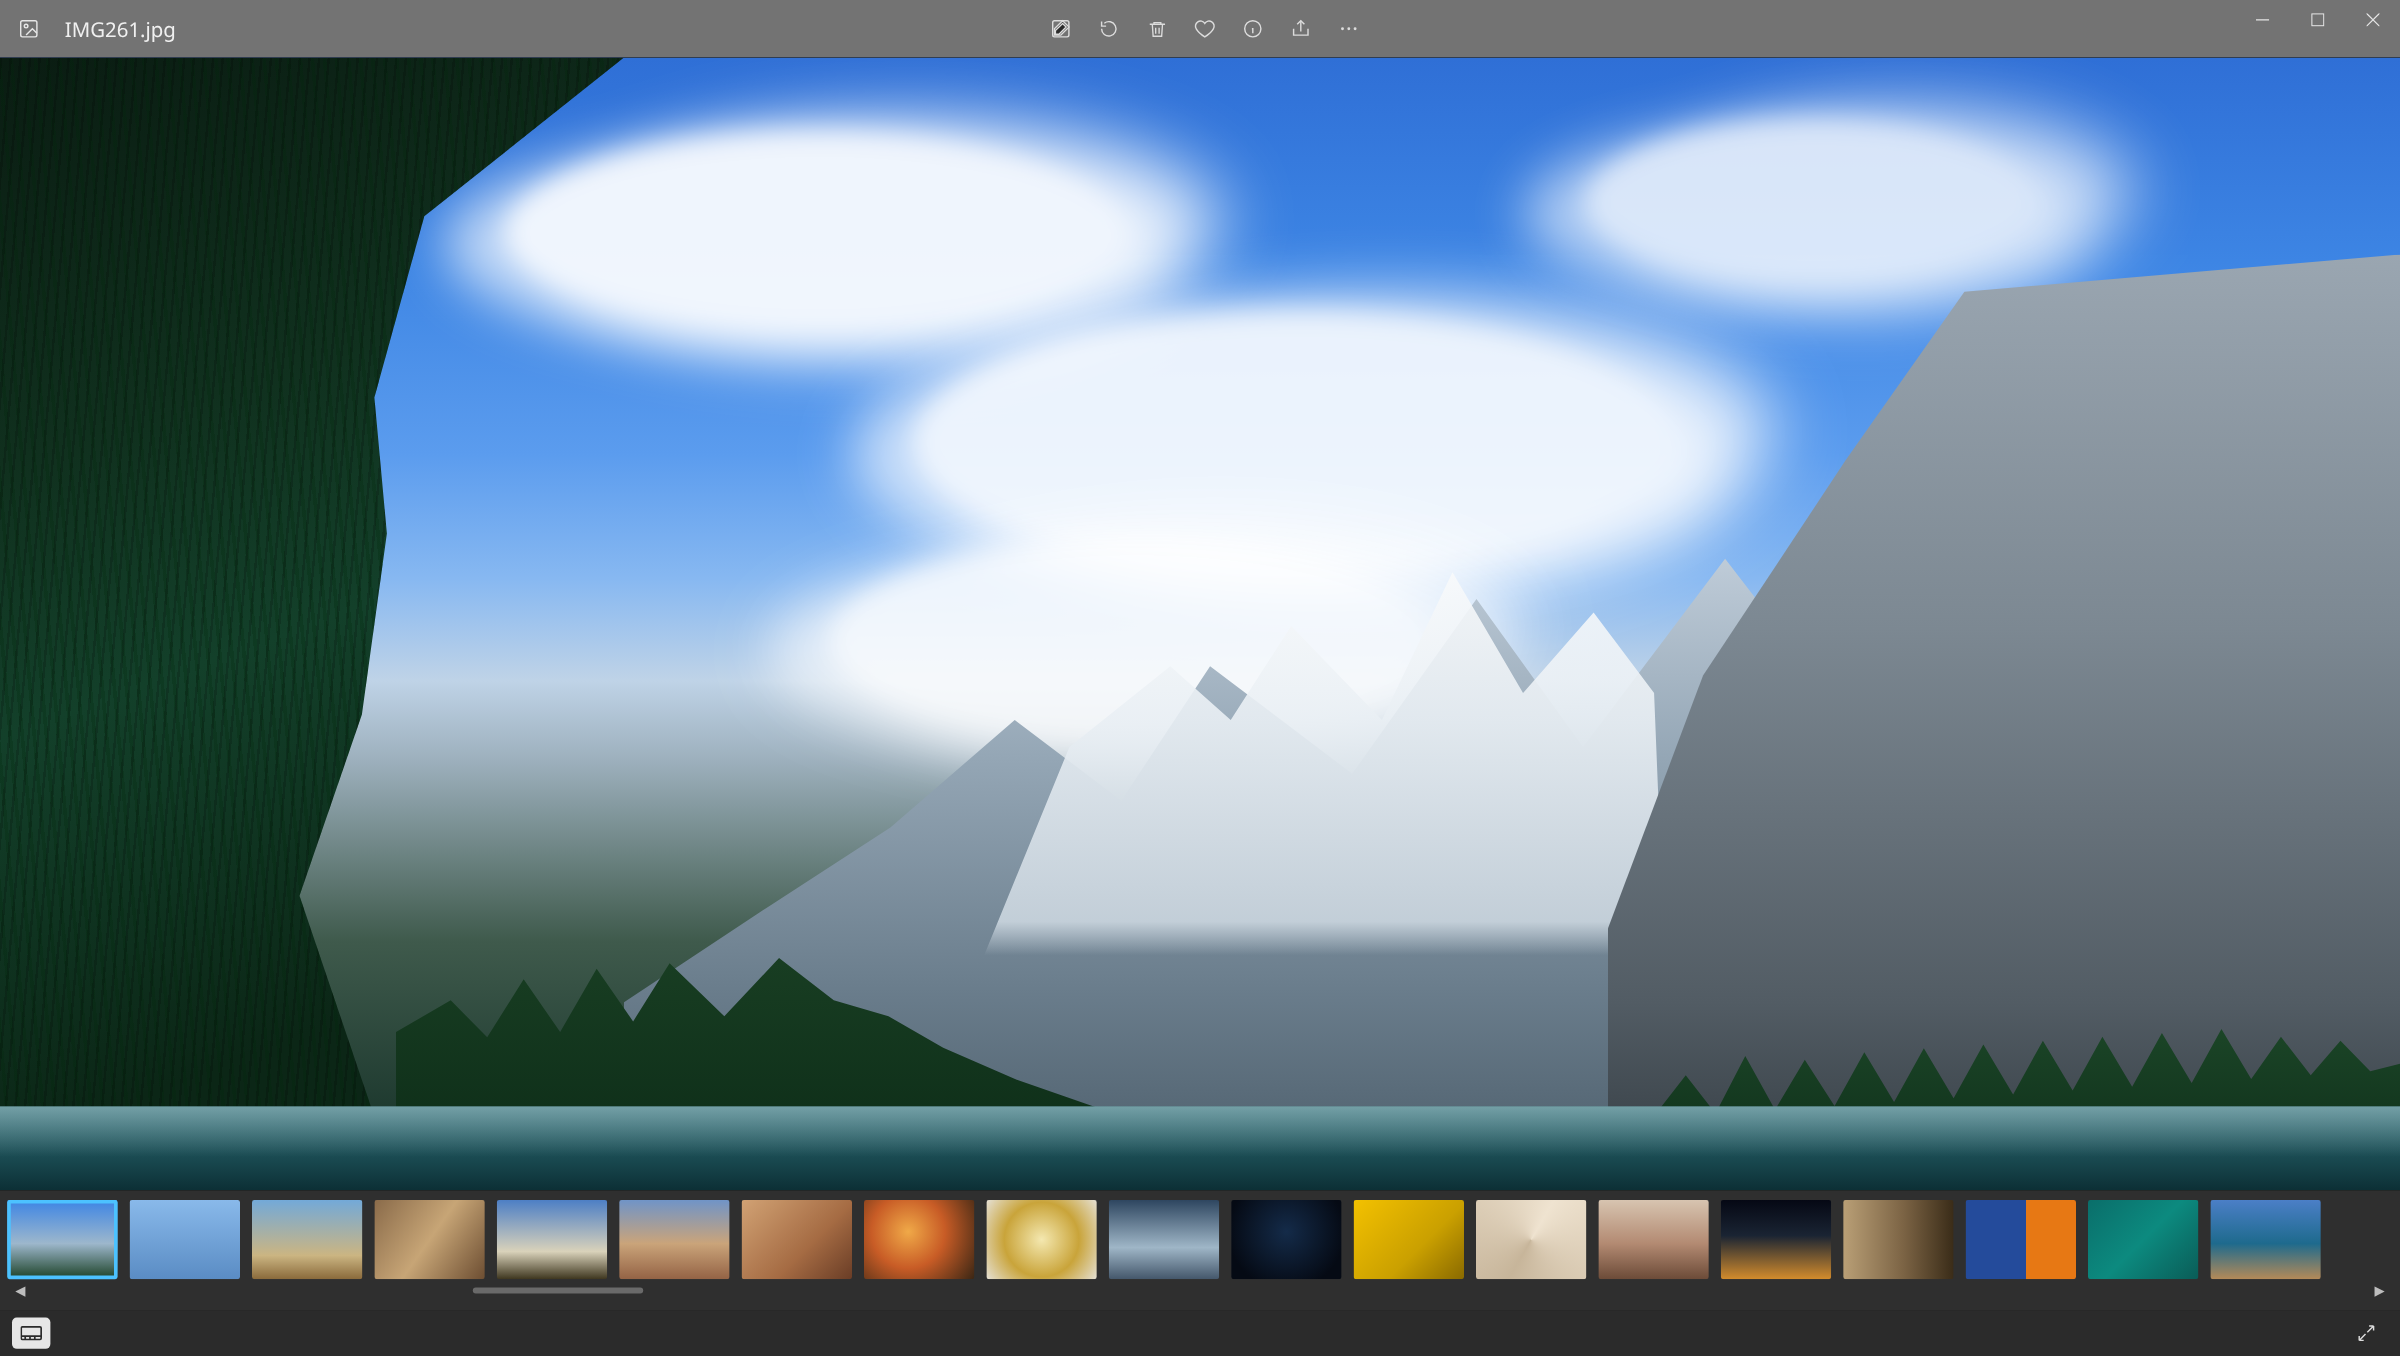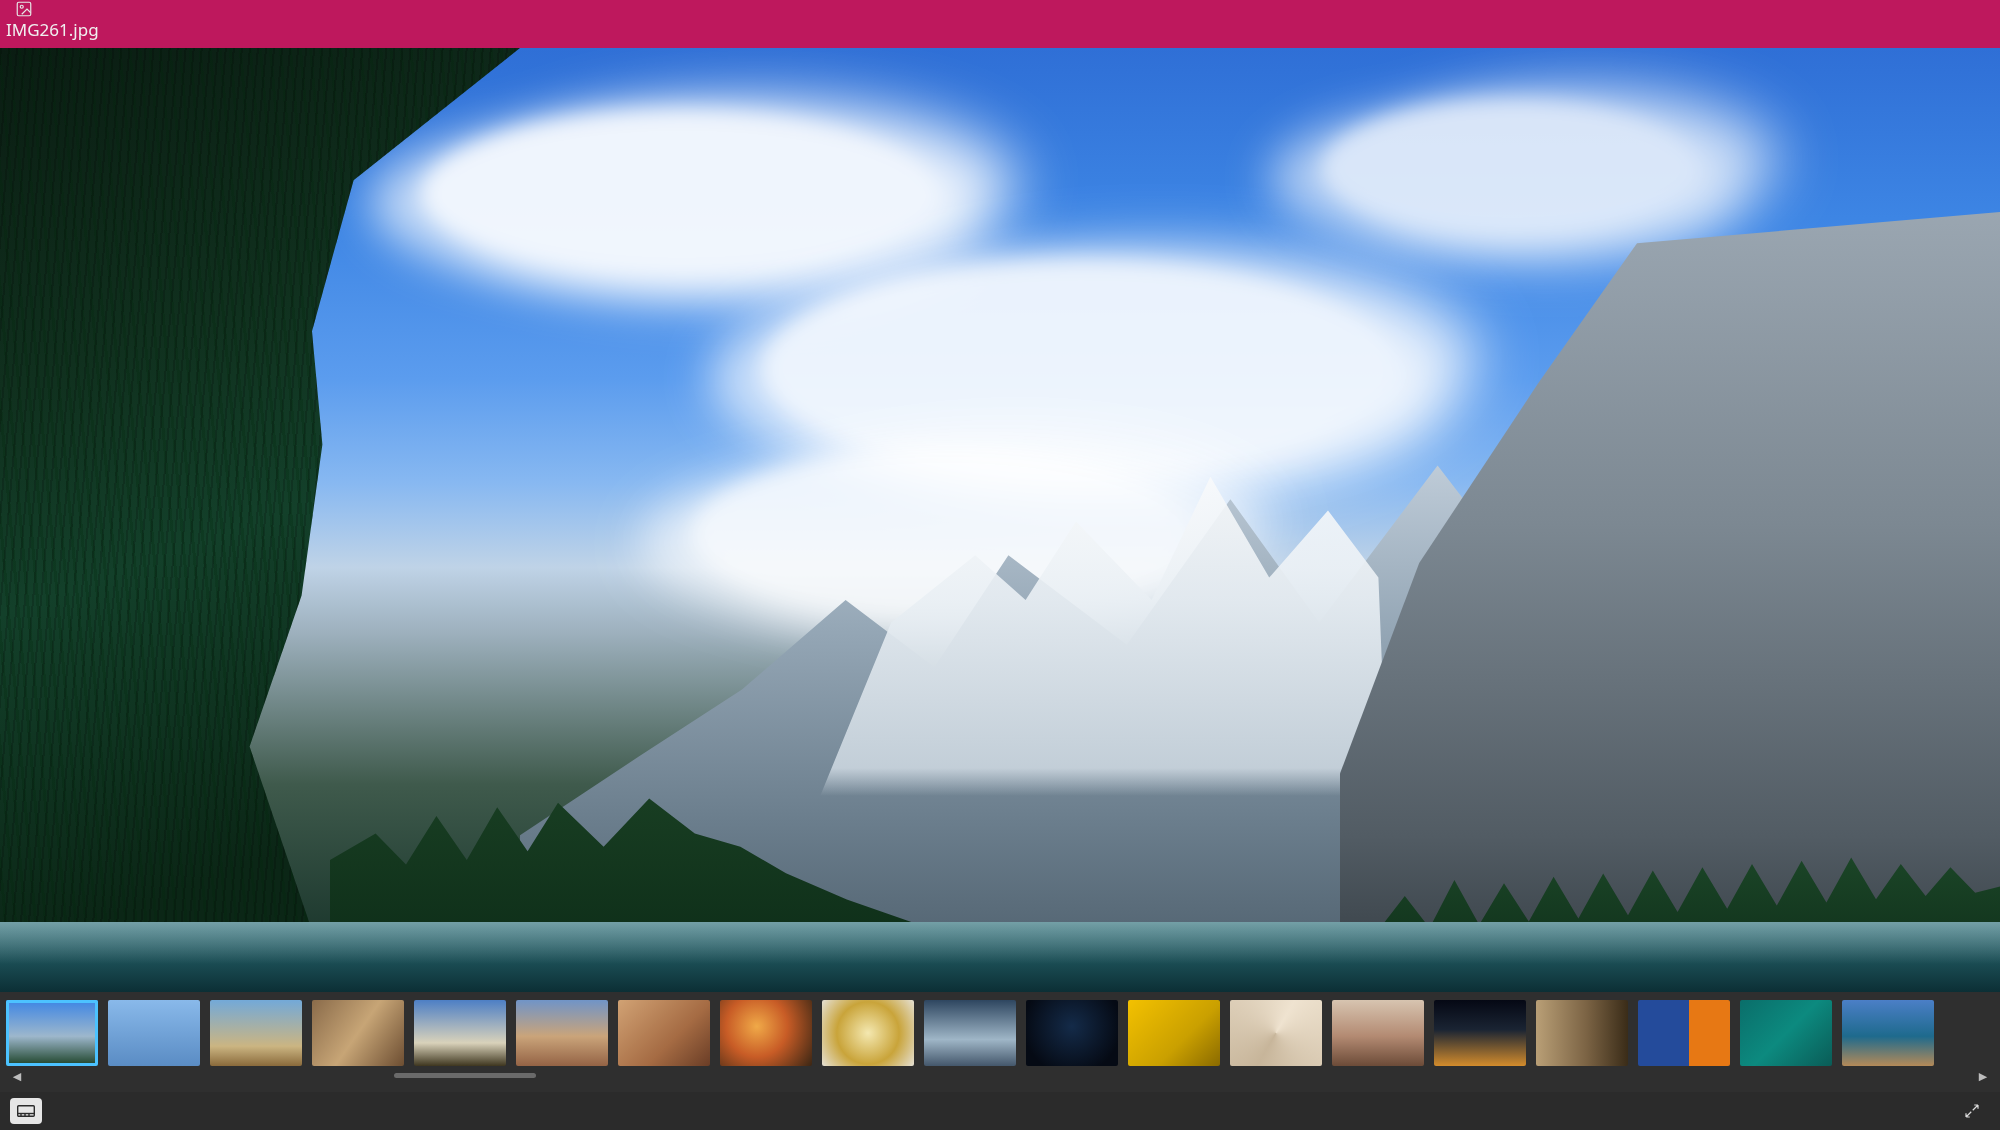--- a/index.html
+++ b/index.html
@@ -10,23 +10,22 @@
     background: #1e1e1e;
     font-family: "Segoe UI", system-ui, sans-serif;
     color: #e6e6e6;
     overflow: hidden;
   }
   
   .titlebar {
     height: 48px;
     display: flex;
     align-items: stretch;
-    background: #be185d;
+    background: #737373;
     user-select: none;
-    flex-direction: column;
   }
   .titlebar .app-icon {
     width: 48px;
     display: flex;
     align-items: center;
     justify-content: center;
     color: #e6e6e6;
   }
   .titlebar .filename {
     display: flex;

